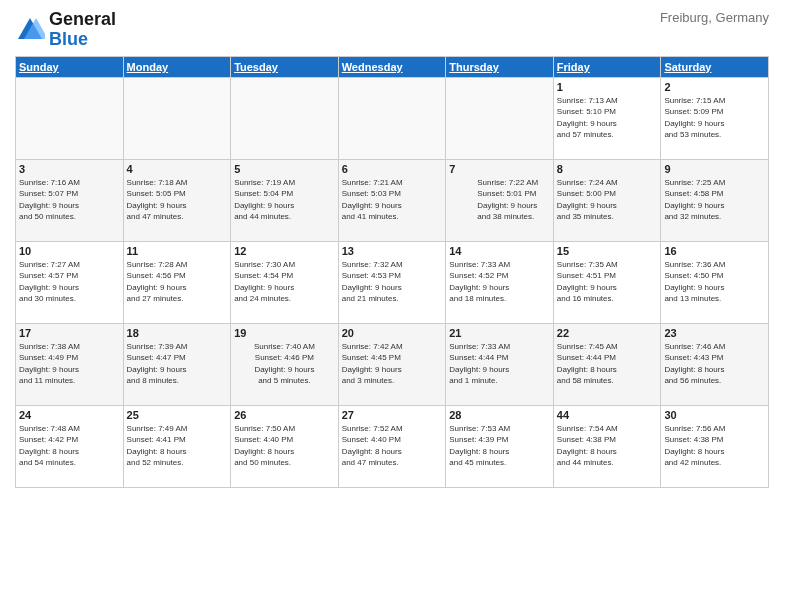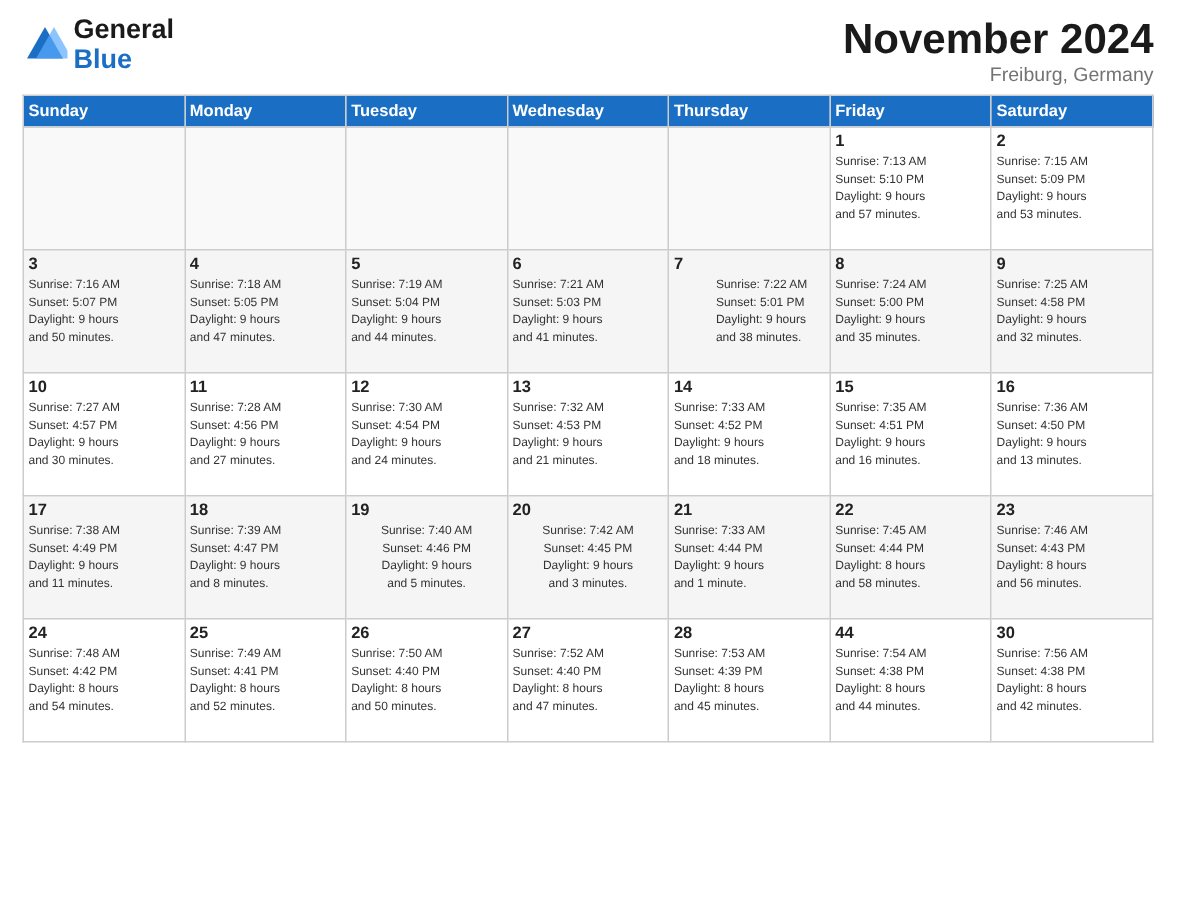--- a/index.html
+++ b/index.html
@@ -55,20 +55,21 @@
       table-layout: fixed;
     }
     thead tr th {
       background: #1a6fc4;
       color: #fff;
       font-size: 11px;
       font-weight: bold;
       padding: 4px 3px;
       text-align: left;
       border: 1px solid #ccc;
+      text-decoration: underline;
     }
     tbody tr td {
       border: 1px solid #ccc;
       vertical-align: top;
       padding: 3px 3px;
       font-size: 8.5px;
       color: #222;
       height: 82px;
       background: #fff;
     }
@@ -101,21 +102,20 @@
         <polygon points="28,4 44,32 12,32" fill="#5aabff" opacity="0.7"></polygon>
       </svg>
       <div>
         <div class="logo-text">
           <span>General</span><br>
           <span class="blue">Blue</span>
         </div>
       </div>
     </div>
     <div class="title-block">
-      <div class="month-title">November 2024</div>
       <div class="subtitle">Freiburg, Germany</div>
     </div>
   </div>
 
   <table>
     <thead>
       <tr>
         <th>Sunday</th>
         <th>Monday</th>
         <th>Tuesday</th>
@@ -266,21 +266,21 @@
           </td>
           <td>
             <span class="day-num">19</span>
             <div class="day-info" style="white-space: pre-line; text-align: center;">Sunrise: 7:40 AM
 Sunset: 4:46 PM
 Daylight: 9 hours
 and 5 minutes.</div>
           </td>
           <td>
             <span class="day-num">20</span>
-            <div class="day-info" style="white-space: pre-line; text-align: center;">Sunrise: 7:42 AM
+            <div class="day-info" style="white-space: pre-line;">Sunrise: 7:42 AM
 Sunset: 4:45 PM
 Daylight: 9 hours
 and 3 minutes.</div>
           </td>
           <td>
             <span class="day-num">21</span>
             <div class="day-info" style="white-space: pre-line;">Sunrise: 7:33 AM
 Sunset: 4:44 PM
 Daylight: 9 hours
 and 1 minute.</div>

